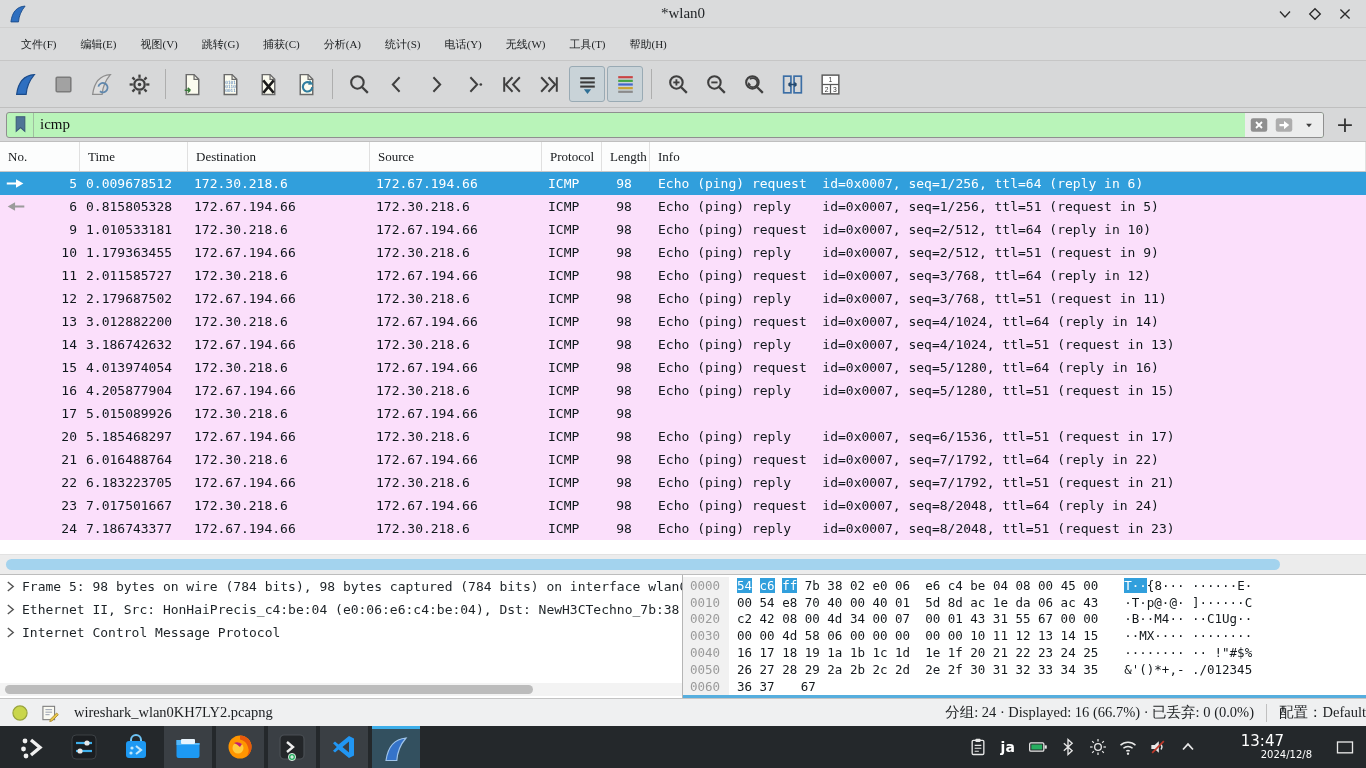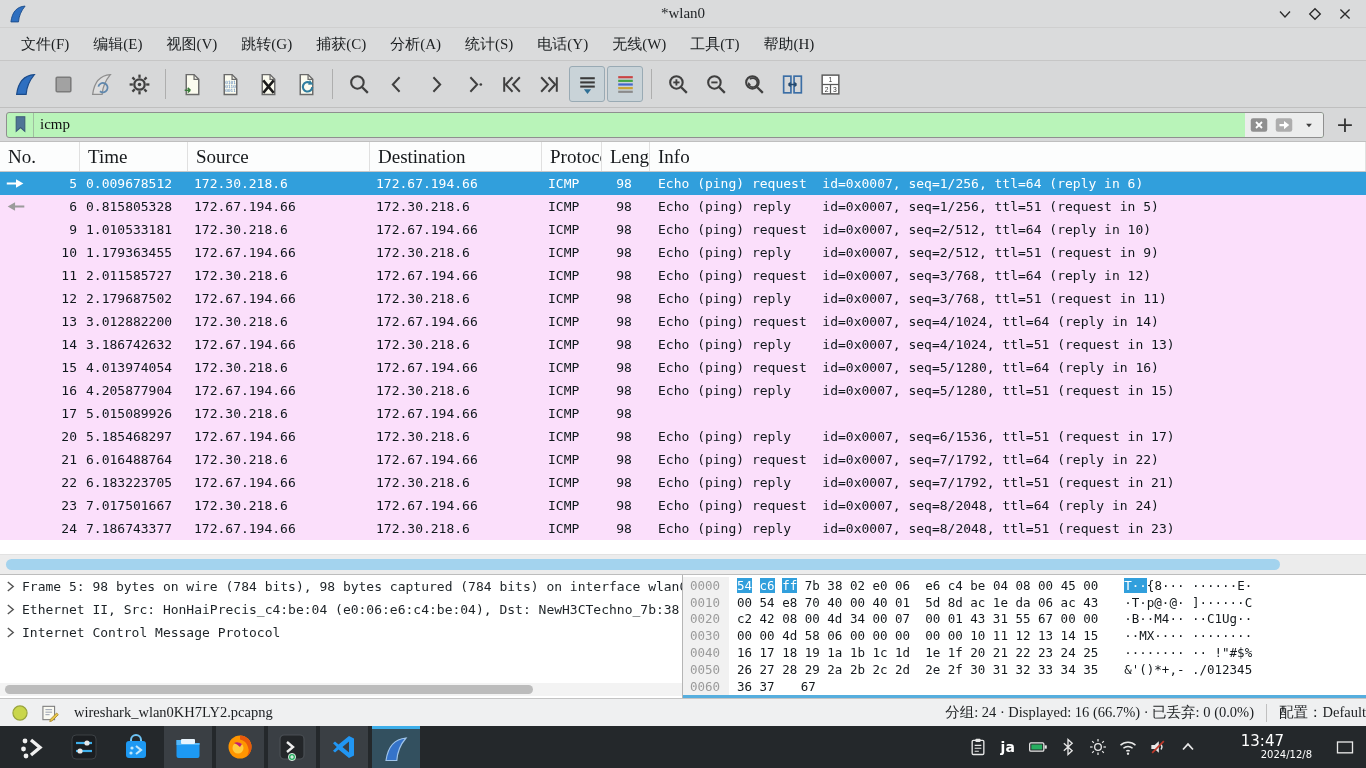--- a/index.html
+++ b/index.html
@@ -9,41 +9,41 @@
 
   
   .titlebar { height:28px; background:#dadbdc; display:flex; align-items:center; position:relative; border-bottom:1px solid #cfcfcf; flex:0 0 auto; }
   .titlebar .appicon { width:20px; height:20px; margin-left:8px; }
   .titlebar .title { position:absolute; left:0; right:0; text-align:center; font-size:15px; color:#232629; }
   .win-controls { margin-left:auto; display:flex; gap:8px; margin-right:10px; z-index:2; }
   .win-btn { width:22px; height:22px; display:flex; align-items:center; justify-content:center; }
 
   
   .menubar { height:32px; background:#dadbdc; display:flex; align-items:center; padding-left:10px; gap:2px; flex:0 0 auto; }
-  .menu-item { font-size:15px; color:#1b1e20; padding:4px 11px; border-radius:3px; cursor:default; }
+  .menu-item { font-size:11px; color:#1b1e20; padding:4px 11px; border-radius:3px; cursor:default; }
 
   
   .toolbar { height:48px; background:#d7d8d9; border-top:1px solid #c6c6c6; border-bottom:1px solid #bfbfbf; display:flex; align-items:center; padding-left:6px; flex:0 0 auto; }
   .tb-group { display:flex; align-items:center; }
   .tb-sep { width:1px; height:30px; background:#aeaeae; margin:0 7px; }
   .tb-btn { width:36px; height:36px; display:flex; align-items:center; justify-content:center; border-radius:3px; margin:0 1px; }
   .tb-btn.checked { background:#c9d3d8; border:1px solid #99aab4; }
   .tb-btn svg { width:25px; height:25px; }
 
   
   .filterbar { height:34px; background:#d7d8d9; display:flex; align-items:center; padding:0 8px 0 6px; border-bottom:1px solid #bfbfbf; flex:0 0 auto; }
   .filter-frame { flex:1; height:26px; display:flex; align-items:stretch; border:1px solid #8f8f8f; border-radius:3px; background:#b9f4b9; overflow:hidden; }
   .filter-bookmark { width:27px; display:flex; align-items:center; justify-content:center; border-right:1px solid #9fbf9f; }
   .filter-input { flex:1; display:flex; align-items:center; padding-left:6px; font-size:15px; color:#111; background:#b9f4b9; }
   .filter-buttons { display:flex; align-items:center; background:#eceded; padding:0 3px; gap:3px; }
   .filter-sq { width:22px; height:18px; display:flex; align-items:center; justify-content:center; }
   .filter-plus { width:26px; height:26px; margin-left:8px; display:flex; align-items:center; justify-content:center; font-size:22px; color:#333; font-family:"DejaVu Sans",sans-serif; }
 
   
-  .pkt-header { height:30px; background:#fcfdfd; display:grid; grid-template-columns:80px 108px 182px 172px 60px 48px 1fr; align-items:center; border-bottom:1px solid #c8c8c8; flex:0 0 auto; font-size:19px; color:#16191c; }
+  .pkt-header { height:30px; background:#fcfdfd; display:grid; grid-template-columns:80px 108px 182px 172px 60px 48px 1fr; align-items:center; border-bottom:1px solid #c8c8c8; flex:0 0 auto; font-size:13px; color:#16191c; }
   .pkt-header .hcell { padding-left:8px; border-right:1px solid #e0e0e0; overflow:hidden; white-space:nowrap; height:100%; display:flex; align-items:center; }
   .pkt-rows { background:#fff; flex:0 0 auto; }
   .prow { height:23px; display:grid; grid-template-columns:34px 46px 108px 182px 172px 60px 48px 1fr; align-items:center; background:#fbdffb; color:#10181d; font-family:"DejaVu Sans Mono","Liberation Mono",monospace; font-size:13px; white-space:pre; }
   .prow .c-no { text-align:right; padding-right:3px; }
   .prow .c-len { text-align:center; padding-right:4px; }
   .prow .c-time,.prow .c-src,.prow .c-dst,.prow .c-proto { padding-left:6px; }
   .prow .c-info { padding-left:8px; overflow:hidden; }
   .prow .c-ind { display:flex; align-items:center; justify-content:flex-start; padding-left:4px; }
   .prow.selected { background:#319fdc; color:#ffffff; }
 
@@ -341,22 +341,22 @@
               </svg></span>
           </div>
         </div>
     </div>
     <div class="filter-plus">+</div>
   </div>
 
   <div class="pkt-header" id="pkt-header">
       <div class="hcell">No.</div>
       <div class="hcell">Time</div>
+      <div class="hcell">Destination</div>
       <div class="hcell">Source</div>
-      <div class="hcell">Destination</div>
       <div class="hcell">Protocol</div>
       <div class="hcell">Length</div>
       <div class="hcell">Info</div>
     </div>
 
   <div class="pkt-rows" id="pkt-rows">
       <div class="prow selected"><span class="c-ind"><span style="width:24px;height:15px;display:block"><svg viewBox="0 0 26 16" width="100%" height="100%">
               <path d="M3 8 h12" stroke="#fff" stroke-width="2.2"></path>
               <polygon points="13,3.5 21,8 13,12.5" fill="#fff"></polygon>
             </svg></span></span><span class="c-no">5</span><span class="c-time">0.009678512</span><span class="c-src">172.30.218.6</span><span class="c-dst">172.67.194.66</span><span class="c-proto">ICMP</span><span class="c-len">98</span><span class="c-info">Echo (ping) request  id=0x0007, seq=1/256, ttl=64 (reply in 6)</span></div>

